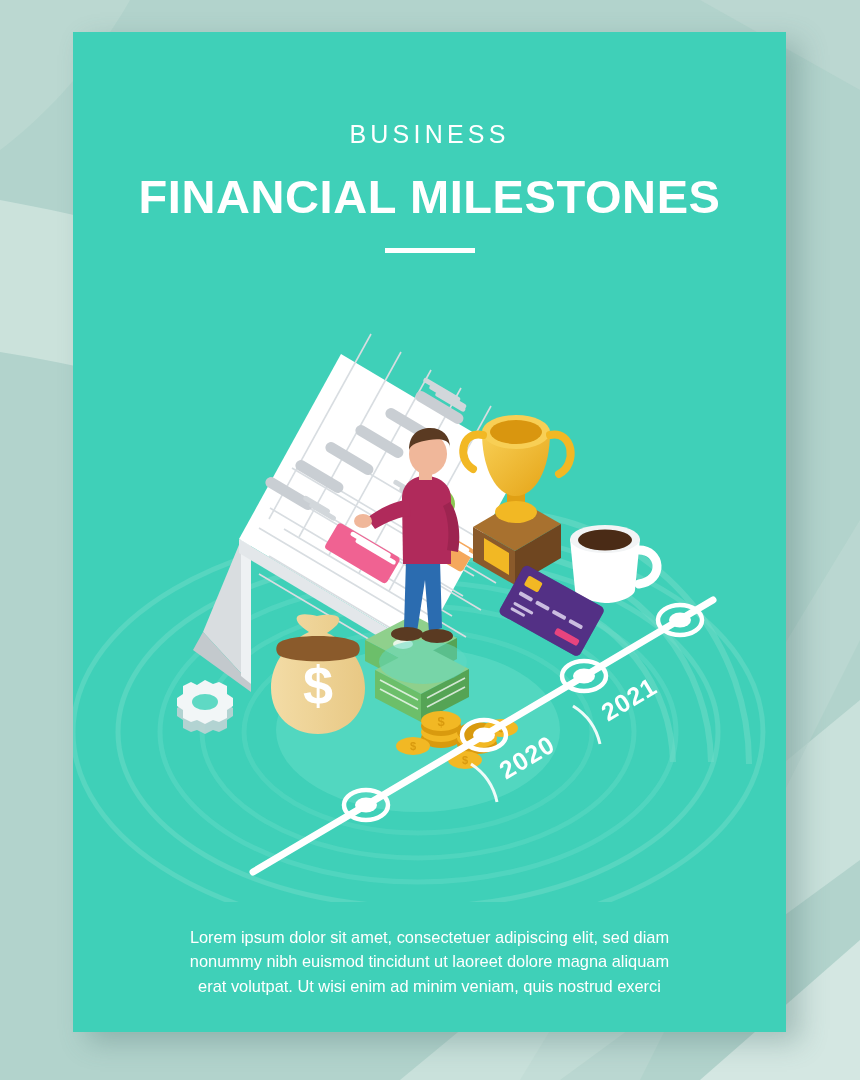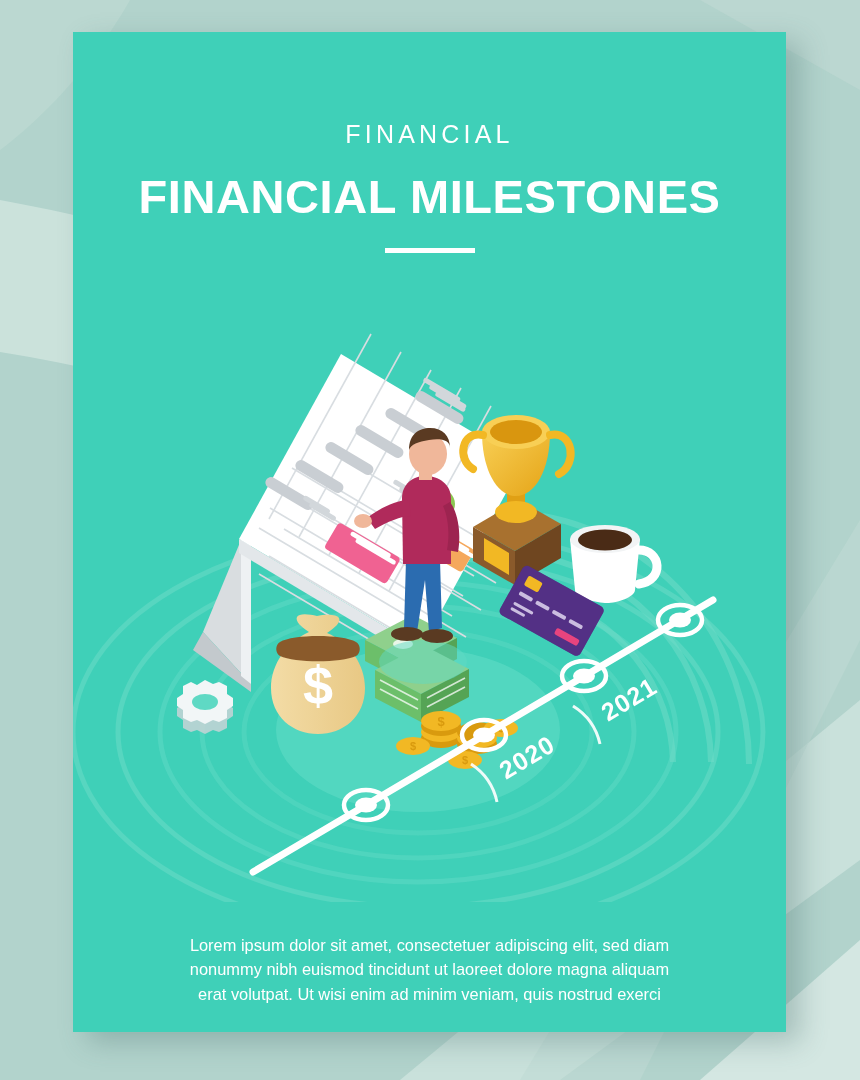--- a/index.html
+++ b/index.html
@@ -37,21 +37,21 @@
   #stage{position:absolute;left:0;top:300px;width:713px;height:570px;}
   #stage svg{display:block;}
 
   
   #footer{
     position:absolute;left:0;top:885px;width:713px;text-align:center;
     padding:0 22px;box-sizing:border-box;
   }
   #body-text{
     color:#ffffff;font-size:16.4px;line-height:1.48;font-weight:400;
-    margin:16px auto;max-width:512px;
+    margin:8px auto;max-width:512px;
   }
 </style>
 </head>
 <body>
 
 <div id="bg-layer">
   <svg width="860" height="1080" viewBox="0 0 860 1080">
     <rect x="0" y="0" width="860" height="1080" fill="#b2d3cc"></rect>
 
     <path d="M0,200 C80,215 150,230 230,270 L230,420 C150,380 80,365 0,352 Z" fill="#cde3dd" opacity=".9"></path>
@@ -61,21 +61,21 @@
     <path d="M860,940 L860,1080 L700,1080 Z" fill="#d7e9e4" opacity=".9"></path>
     <path d="M860,520 L860,640 L640,1080 L520,1080 Z" fill="#c0dbd4" opacity=".6"></path>
 
     <path d="M700,0 L860,0 L860,90 Z" fill="#c3dcd6" opacity=".5"></path>
   </svg>
 </div>
 
 <div id="poster">
 
   <div id="header">
-    <div id="eyebrow">FINANCIAL</div>
+    <div id="eyebrow">BUSINESS</div>
     <div id="title">FINANCIAL MILESTONES</div>
     <div id="divider"></div>
   </div>
 
   <div id="stage">
     <svg width="713" height="570" viewBox="0 0 713 570">
       <defs>
         <linearGradient id="gTrophy" x1="0" y1="0" x2="1" y2="1">
           <stop offset="0" stop-color="#f8cf55"></stop>
             <stop offset="1" stop-color="#e5a417"></stop>

